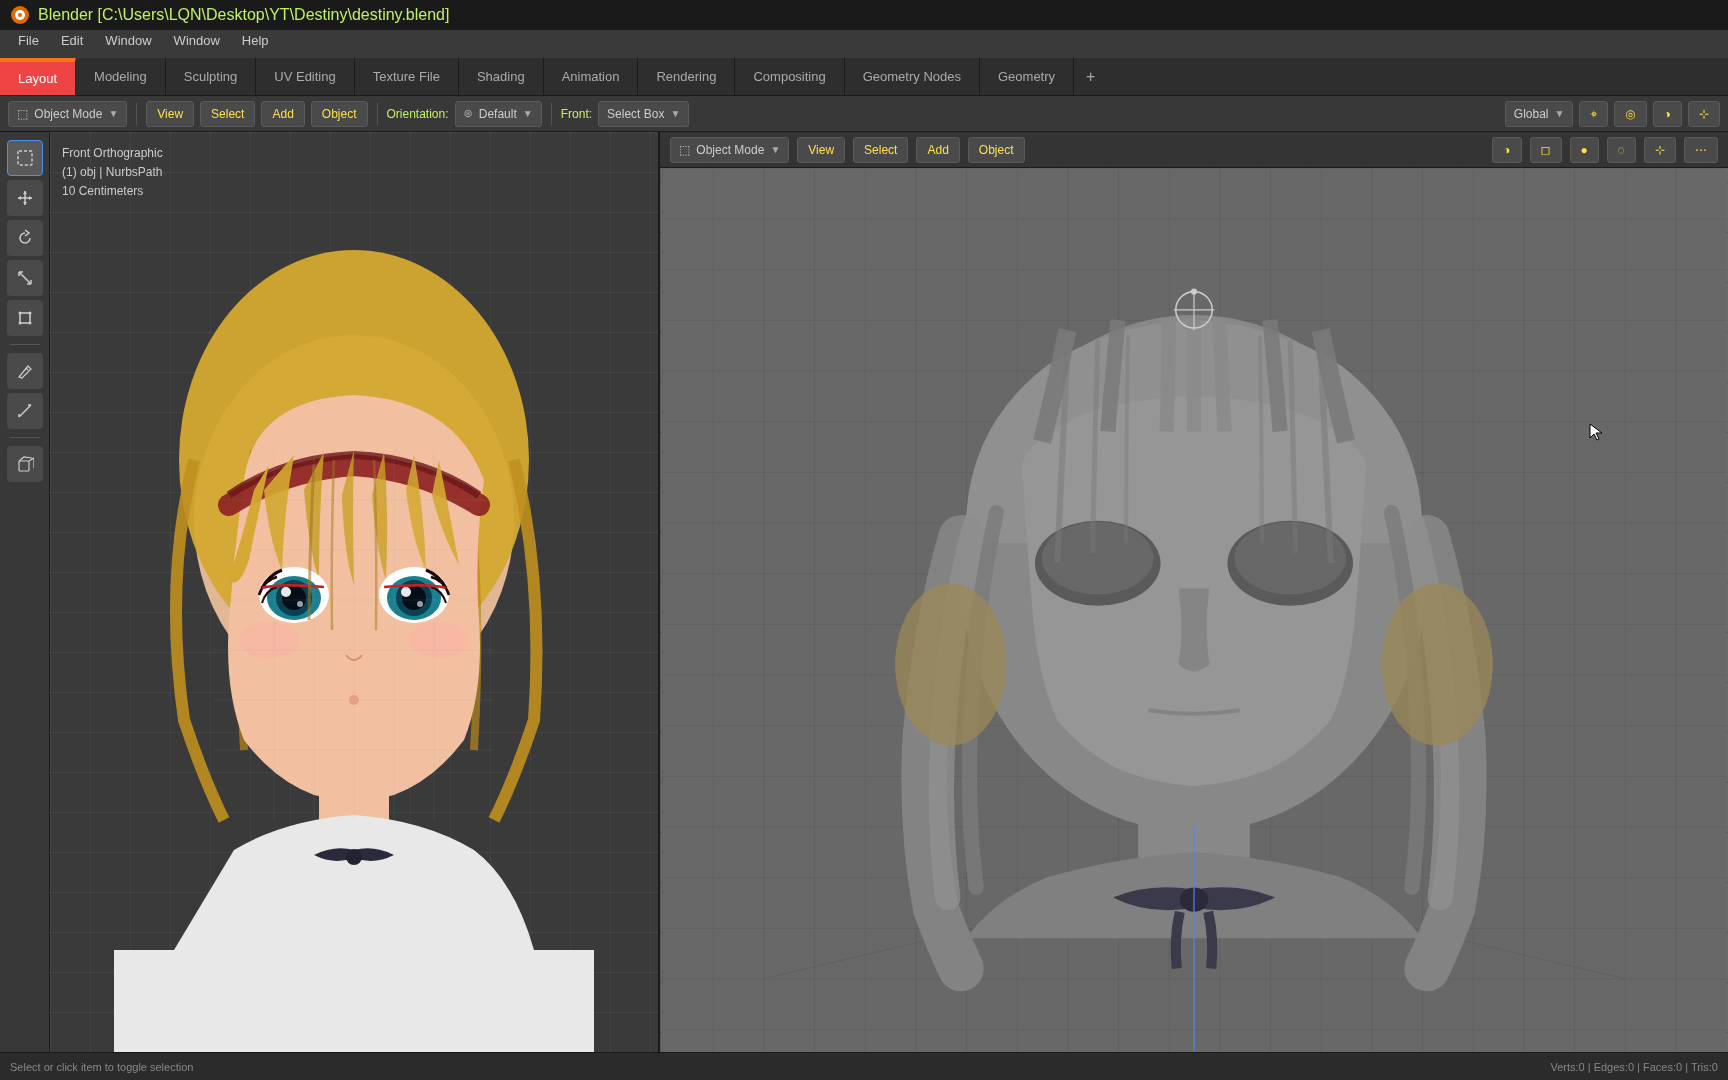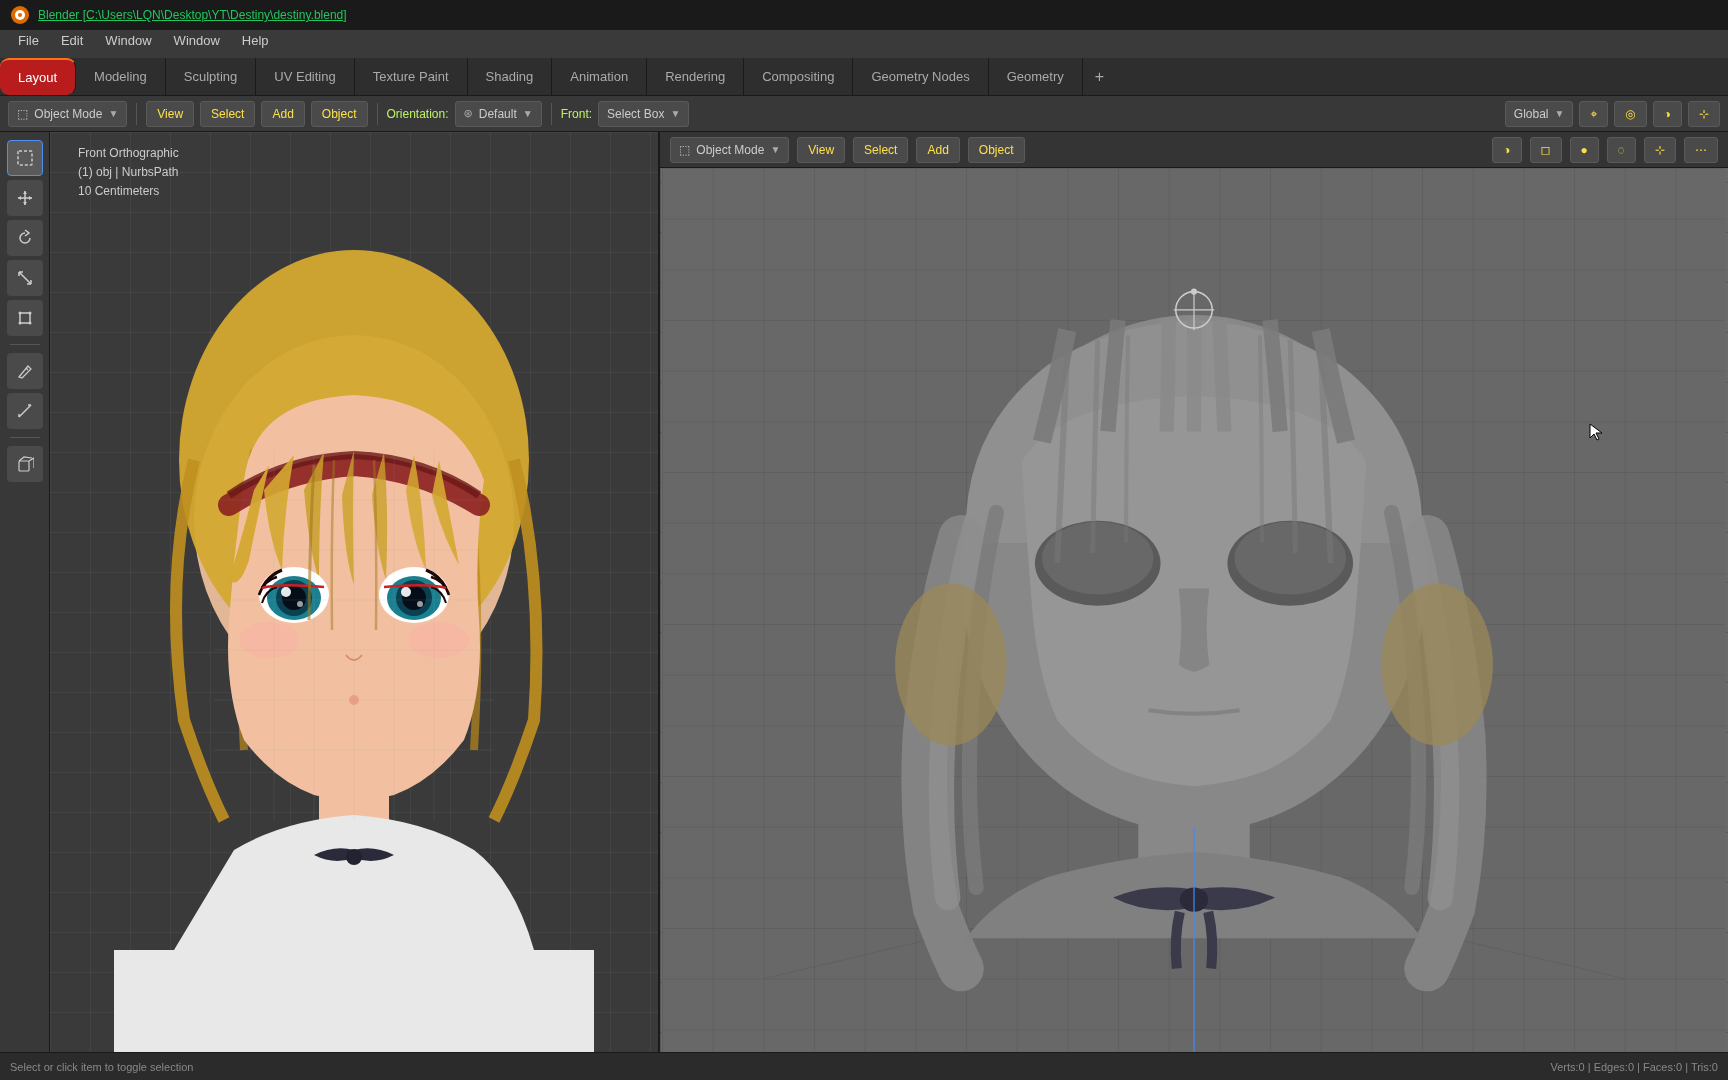--- a/index.html
+++ b/index.html
@@ -25,23 +25,22 @@
       gap: 8px;
     }
     #title-bar .blender-logo {
       width: 20px;
       height: 20px;
       display: flex;
       align-items: center;
       justify-content: center;
     }
     #title-bar .title-text {
-      color: #22c55e;
-      font-size: 12px;
-      text-decoration: underline;
+      color: #bef264;
+      font-size: 16px;
     }
 
     
     #menu-bar {
       width: 100%;
       height: 28px;
       background: #3a3a3a;
       display: flex;
       align-items: flex-start;
       gap: 2px;
@@ -68,24 +67,23 @@
       padding: 0 18px;
       display: flex;
       align-items: center;
       font-size: 13px;
       color: #aaaaaa;
       cursor: pointer;
       border-right: 1px solid #1a1a1a;
       white-space: nowrap;
     }
     .tab-item.active {
-      background: #b91c1c;
+      background: #ef4444;
       color: #ffffff;
-      border-top: 2px solid #f97316;
-      border-radius: 9px;
+      border-top: 4px solid #f97316;
     }
     .tab-add {
       padding: 0 12px;
       display: flex;
       align-items: center;
       font-size: 16px;
       color: #aaaaaa;
       cursor: pointer;
     }
 
@@ -206,21 +204,20 @@
     }
 
     .viewport-info {
       position: absolute;
       top: 12px;
       left: 12px;
       color: #cccccc;
       font-size: 12px;
       line-height: 1.6;
       z-index: 10;
-      margin-left: 16px;
     }
 
     
     .anime-char {
       position: absolute;
       bottom: 0;
       left: 50%;
       transform: translateX(-50%);
       width: 480px;
       height: 880px;
@@ -306,21 +303,21 @@
   <div class="menu-item">Window</div>
   <div class="menu-item">Window</div>
   <div class="menu-item">Help</div>
 </div>
 
 <div id="tab-bar">
   <div class="tab-item active">Layout</div>
   <div class="tab-item">Modeling</div>
   <div class="tab-item">Sculpting</div>
   <div class="tab-item">UV Editing</div>
-  <div class="tab-item">Texture Paint</div>
+  <div class="tab-item">Texture File</div>
   <div class="tab-item">Shading</div>
   <div class="tab-item">Animation</div>
   <div class="tab-item">Rendering</div>
   <div class="tab-item">Compositing</div>
   <div class="tab-item">Geometry Nodes</div>
   <div class="tab-item">Geometry</div>
   <div class="tab-add">+</div>
 </div>
 
 <div id="toolbar-row">

